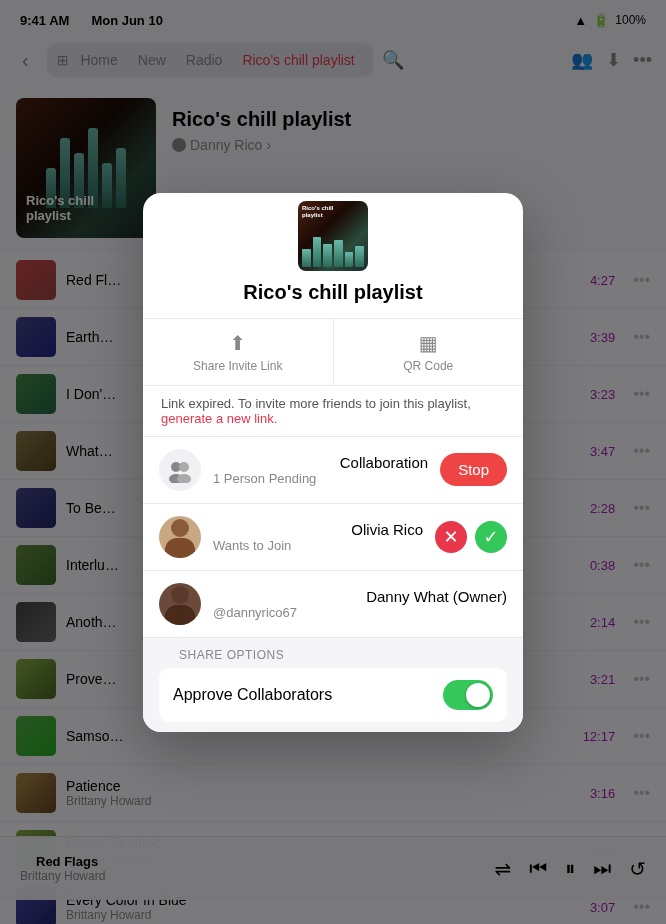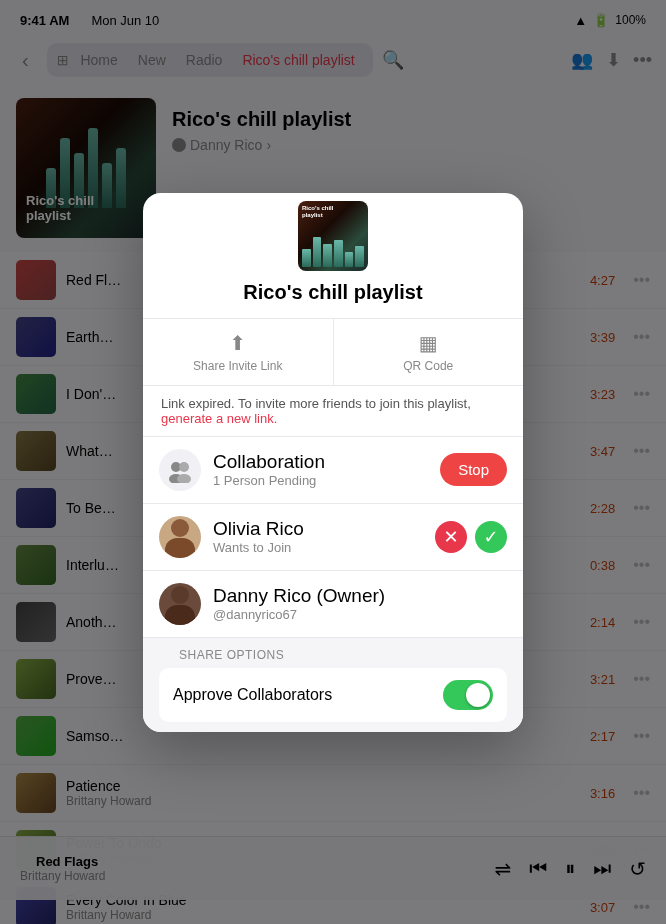--- a/index.html
+++ b/index.html
@@ -31,21 +31,21 @@
       background: #f0f0f5;
       height: 36px;
     }
     .status-time {
       font-size: 13px;
       font-weight: 600;
       color: #000;
     }
     .status-date {
       font-size: 13px;
-      font-weight: 400;
+      font-weight: 700;
       color: #000;
       margin-left: 6px;
     }
     .status-right {
       display: flex;
       align-items: center;
       gap: 6px;
     }
     .battery-text {
       font-size: 12px;
@@ -190,21 +190,21 @@
     .song-thumb-1 { background: linear-gradient(135deg, #c44, #944); }
     .song-thumb-2 { background: linear-gradient(135deg, #448, #228); }
     .song-thumb-3 { background: linear-gradient(135deg, #484, #264); }
     .song-thumb-4 { background: linear-gradient(135deg, #874, #542); }
     .song-thumb-5 { background: linear-gradient(135deg, #448, #226); }
     .song-thumb-6 { background: linear-gradient(135deg, #684, #362); }
     .song-thumb-7 { background: linear-gradient(135deg, #444, #666); }
     .song-thumb-8 { background: linear-gradient(135deg, #8a4, #462); }
     .song-info { flex: 1; }
     .song-name { font-size: 14px; color: #000; }
-    .song-duration { font-size: 13px; color: #c2410c; margin-left: auto; }
+    .song-duration { font-size: 13px; color: #a21caf; margin-left: auto; }
     .song-more { font-size: 16px; color: #bbb; margin-left: 8px; }
 
     
     .bottom-player {
       position: absolute;
       bottom: 24px;
       left: 0; right: 0;
       height: 64px;
       background: rgba(240,240,245,0.96);
       border-top: 1px solid #ddd;
@@ -345,21 +345,21 @@
       align-items: center;
       justify-content: center;
       flex-shrink: 0;
       font-size: 20px;
     }
     .collab-avatar-collaboration {
       background: #f0f0f5;
       color: #888;
     }
     .collab-info { flex: 1; }
-    .collab-name { font-size: 19px; font-weight: 500; color: #000; }
+    .collab-name { font-size: 15px; font-weight: 500; color: #000; text-align: right; }
     .collab-sub { font-size: 13px; color: #888; }
     .stop-btn {
       background: #ef4444;
       color: white;
       border: none;
       border-radius: 20px;
       padding: 8px 18px;
       font-size: 15px;
       font-weight: 500;
       cursor: pointer;
@@ -586,21 +586,21 @@
           <div class="song-name">Prove…</div>
         </div>
       <span class="song-duration">3:21</span>
       <span class="song-more">•••</span>
     </div>
     <div class="song-row">
       <div class="song-thumb" style="background:linear-gradient(135deg,#5a4,#2a2)"></div>
       <div class="song-info">
           <div class="song-name">Samso…</div>
         </div>
-      <span class="song-duration">2:17</span>
+      <span class="song-duration">12:17</span>
       <span class="song-more">•••</span>
     </div>
     <div class="song-row">
       <div class="song-thumb" style="background:linear-gradient(135deg,#a84,#642)"></div>
       <div class="song-info">
         <div class="song-name">Patience</div>
         <div style="font-size:12px;color:#888">Brittany Howard</div>
       </div>
       <span class="song-duration">3:16</span>
       <span class="song-more">•••</span>
@@ -710,21 +710,21 @@
       </div>
 
       <div class="collab-row">
         <div class="collab-avatar" style="background:#6a4a3a;overflow:hidden">
           <div class="avatar-person avatar-danny">
             <div class="avatar-head"></div>
             <div class="avatar-body"></div>
           </div>
         </div>
         <div class="collab-info">
-          <div class="collab-name">Danny Rico (Owner)</div>
+          <div class="collab-name">Danny What (Owner)</div>
           <div class="collab-sub">@dannyrico67</div>
         </div>
       </div>
     </div>
 
     <div class="share-options-section">
       <div class="share-options-label">SHARE OPTIONS</div>
       <div class="approve-row">
         <span class="approve-label">Approve Collaborators</span>
         <div class="toggle">

